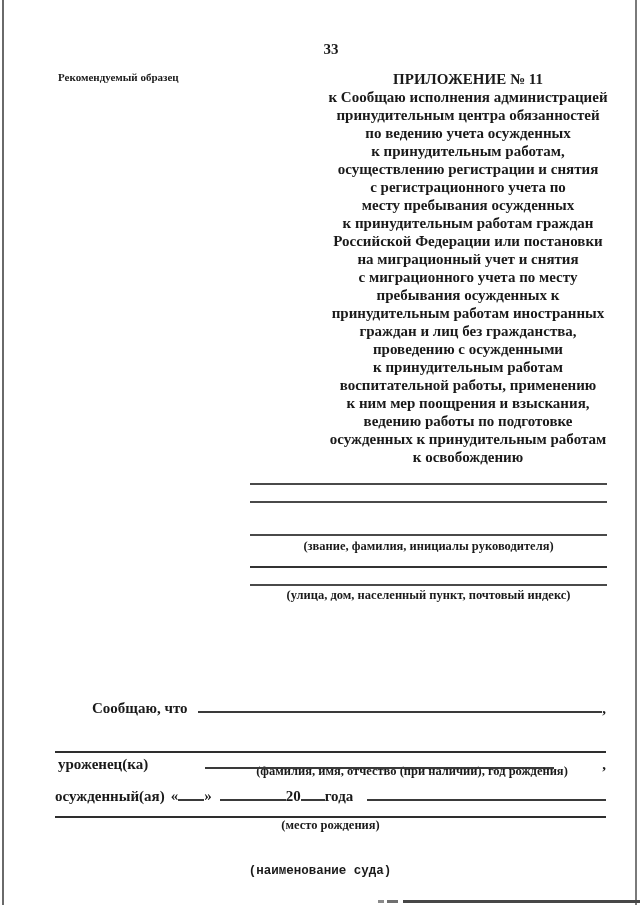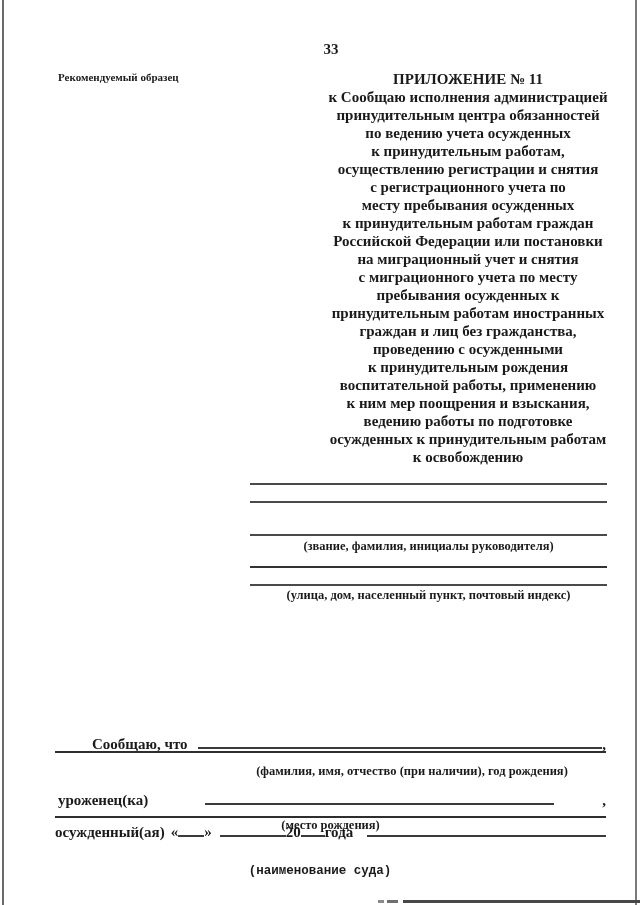--- a/index.html
+++ b/index.html
@@ -28,21 +28,21 @@
   }
   .appendix div{white-space:nowrap;}
 
   
   .mid{position:absolute;left:250px;width:357px;}
   .rule{height:0;border-top:2px solid #4a4a4a;}
   .rule.dark{border-top-color:#333;}
   .cap{font-size:12.5px;line-height:14px;text-align:center;white-space:nowrap;}
 
   
-  .row{position:absolute;display:flex;align-items:baseline;font-size:15px;line-height:17px;margin-top:36px;}
+  .row{position:absolute;display:flex;align-items:baseline;font-size:15px;line-height:17px;}
   .blank{display:inline-block;height:5px;border-bottom:2px solid #3a3a3a;}
   .grow{flex:1;}
   .w26{width:26px;}
   .w66{width:66px;margin-left:8px;}
   .w24{width:24px;}
   .lastblank{flex:1;margin-left:14px;}
   .fullrule{position:absolute;left:55px;width:551px;height:0;border-top:2px solid #2e2e2e;}
   .abscap{position:absolute;font-size:12.5px;line-height:14px;text-align:center;white-space:nowrap;margin-top:44px;}
   .nowrap{white-space:nowrap;}
 </style>
@@ -70,21 +70,21 @@
       <div>с регистрационного учета по</div>
       <div>месту пребывания осужденных</div>
       <div>к принудительным работам граждан</div>
       <div>Российской Федерации или постановки</div>
       <div>на миграционный учет и снятия</div>
       <div>с миграционного учета по месту</div>
       <div>пребывания осужденных к</div>
       <div>принудительным работам иностранных</div>
       <div>граждан и лиц без гражданства,</div>
       <div>проведению с осужденными</div>
-      <div>к принудительным рождения</div>
+      <div>к принудительным работам</div>
       <div>воспитательной работы, применению</div>
       <div>к ним мер поощрения и взыскания,</div>
       <div>ведению работы по подготовке</div>
       <div>осужденных к принудительным работам</div>
       <div>к освобождению</div>
     </div>
 
   <div class="mid rule" style="top:483px;"></div>
   <div class="mid rule" style="top:501px;"></div>
   <div class="mid rule" style="top:534px;"></div>

